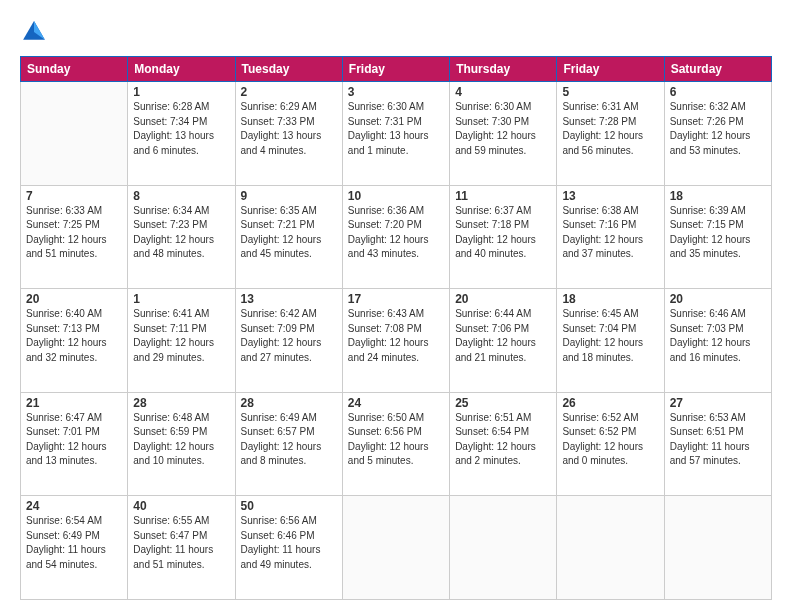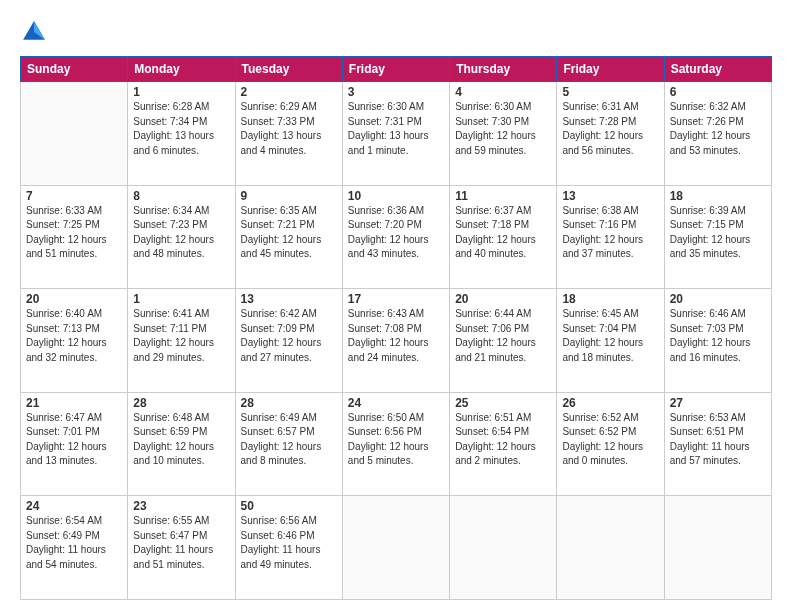--- a/index.html
+++ b/index.html
@@ -247,21 +247,21 @@
             <span class="day-num">27</span>
             <div class="day-info">Sunrise: 6:53 AM<br>Sunset: 6:51 PM<br>Daylight: 11 hours<br>and 57 minutes.</div>
           </td>
         </tr>
         <tr>
           <td>
             <span class="day-num">24</span>
             <div class="day-info">Sunrise: 6:54 AM<br>Sunset: 6:49 PM<br>Daylight: 11 hours<br>and 54 minutes.</div>
           </td>
           <td>
-            <span class="day-num">23</span>
+            <span class="day-num">40</span>
             <div class="day-info">Sunrise: 6:55 AM<br>Sunset: 6:47 PM<br>Daylight: 11 hours<br>and 51 minutes.</div>
           </td>
           <td>
             <span class="day-num">50</span>
             <div class="day-info">Sunrise: 6:56 AM<br>Sunset: 6:46 PM<br>Daylight: 11 hours<br>and 49 minutes.</div>
           </td>
           <td class="empty-cell"></td>
           <td class="empty-cell"></td>
           <td class="empty-cell"></td>
           <td class="empty-cell"></td>

